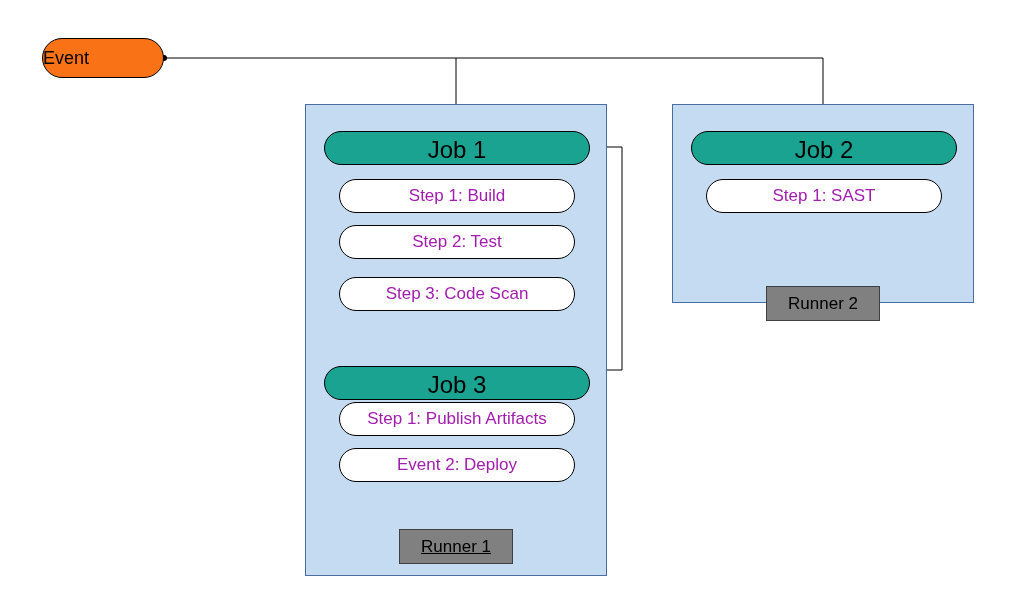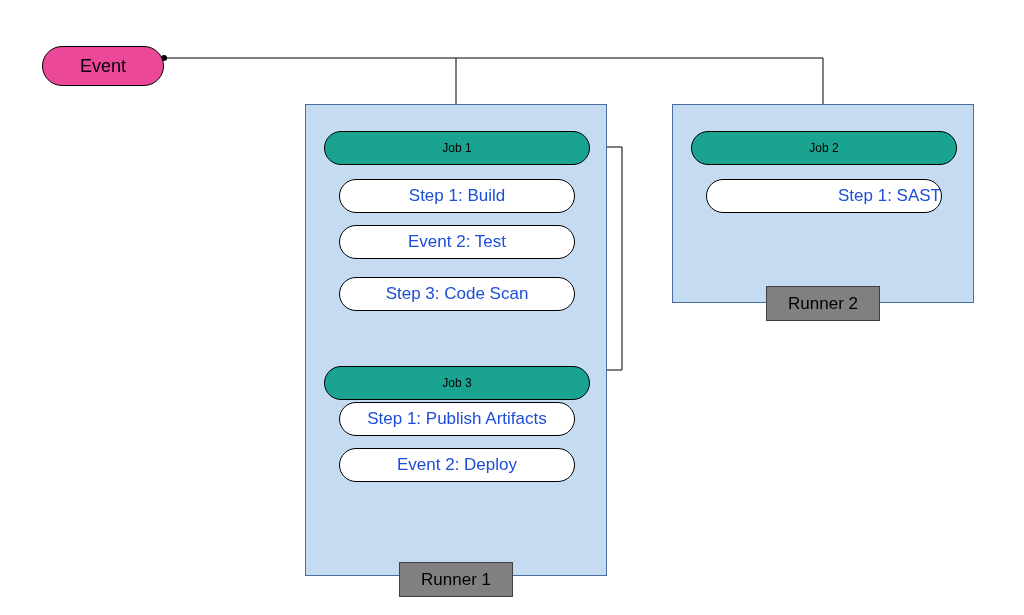--- a/index.html
+++ b/index.html
@@ -7,29 +7,29 @@
       width: 1024px;
       height: 615px;
       position: relative;
       font-family: Arial, sans-serif;
       background: #ffffff;
       overflow: hidden;
     }
     .event-pill {
       position: absolute;
       left: 42px;
-      top: 46px;
+      top: 38px;
       width: 122px;
       height: 40px;
-      background: #ec4899;
+      background: #f97316;
       border: 1px solid #000;
       border-radius: 20px;
       display: flex;
       align-items: center;
-      justify-content: center;
+      justify-content: flex-start;
       font-size: 18px;
       color: #000;
     }
     .runner-panel {
       position: absolute;
       background: #c4dbf2;
       border: 1px solid #4a6ea0;
     }
     #runner1-panel {
       left: 305px;
@@ -44,37 +44,37 @@
       height: 199px;
     }
     .job-pill {
       position: absolute;
       width: 266px;
       height: 34px;
       background: #1aa391;
       border: 1px solid #000;
       border-radius: 17px;
       display: flex;
-      align-items: center;
+      align-items: flex-end;
       justify-content: center;
-      font-size: 12px;
+      font-size: 24px;
       color: #000;
     }
     .step-pill {
       position: absolute;
       width: 236px;
       height: 34px;
       background: #ffffff;
       border: 1.5px solid #000;
       border-radius: 17px;
       display: flex;
       align-items: center;
       justify-content: center;
       font-size: 17px;
-      color: #1d4ed8;
+      color: #a21caf;
     }
     .runner-label {
       position: absolute;
       width: 114px;
       height: 35px;
       background: #808080;
       border: 1px solid #404040;
       display: flex;
       align-items: center;
       justify-content: center;
@@ -118,46 +118,46 @@
 
 <div id="runner1-panel" class="runner-panel">
 
   <div class="job-pill" style="left:18px; top:26px;">
     <span>Job 1</span>
   </div>
   <div class="step-pill" style="left:33px; top:74px;">
     <span>Step 1: Build</span>
   </div>
   <div class="step-pill" style="left:33px; top:120px;">
-    <span>Event 2: Test</span>
+    <span>Step 2: Test</span>
   </div>
   <div class="step-pill" style="left:33px; top:172px;">
     <span>Step 3: Code Scan</span>
   </div>
 
   <div class="job-pill" style="left:18px; top:249px;margin-top:12px;">
     <span>Job 3</span>
   </div>
   <div class="step-pill" style="left:33px; top:297px;">
     <span>Step 1: Publish Artifacts</span>
   </div>
   <div class="step-pill" style="left:33px; top:343px;">
     <span>Event 2: Deploy</span>
   </div>
 </div>
 
-<div class="runner-label" style="left:399px; top:562px;">
+<div class="runner-label" style="left:399px; top:529px;text-decoration:underline;">
   <span>Runner 1</span>
 </div>
 
 <div id="runner2-panel" class="runner-panel">
 
   <div class="job-pill" style="left:18px; top:26px;">
     <span>Job 2</span>
   </div>
-  <div class="step-pill" style="left:33px; top:74px;justify-content:flex-end;">
+  <div class="step-pill" style="left:33px; top:74px;">
     <span>Step 1: SAST</span>
   </div>
 </div>
 
 <div class="runner-label" style="left:766px; top:286px;">
   <span>Runner 2</span>
 </div>
 
 </body></html>

